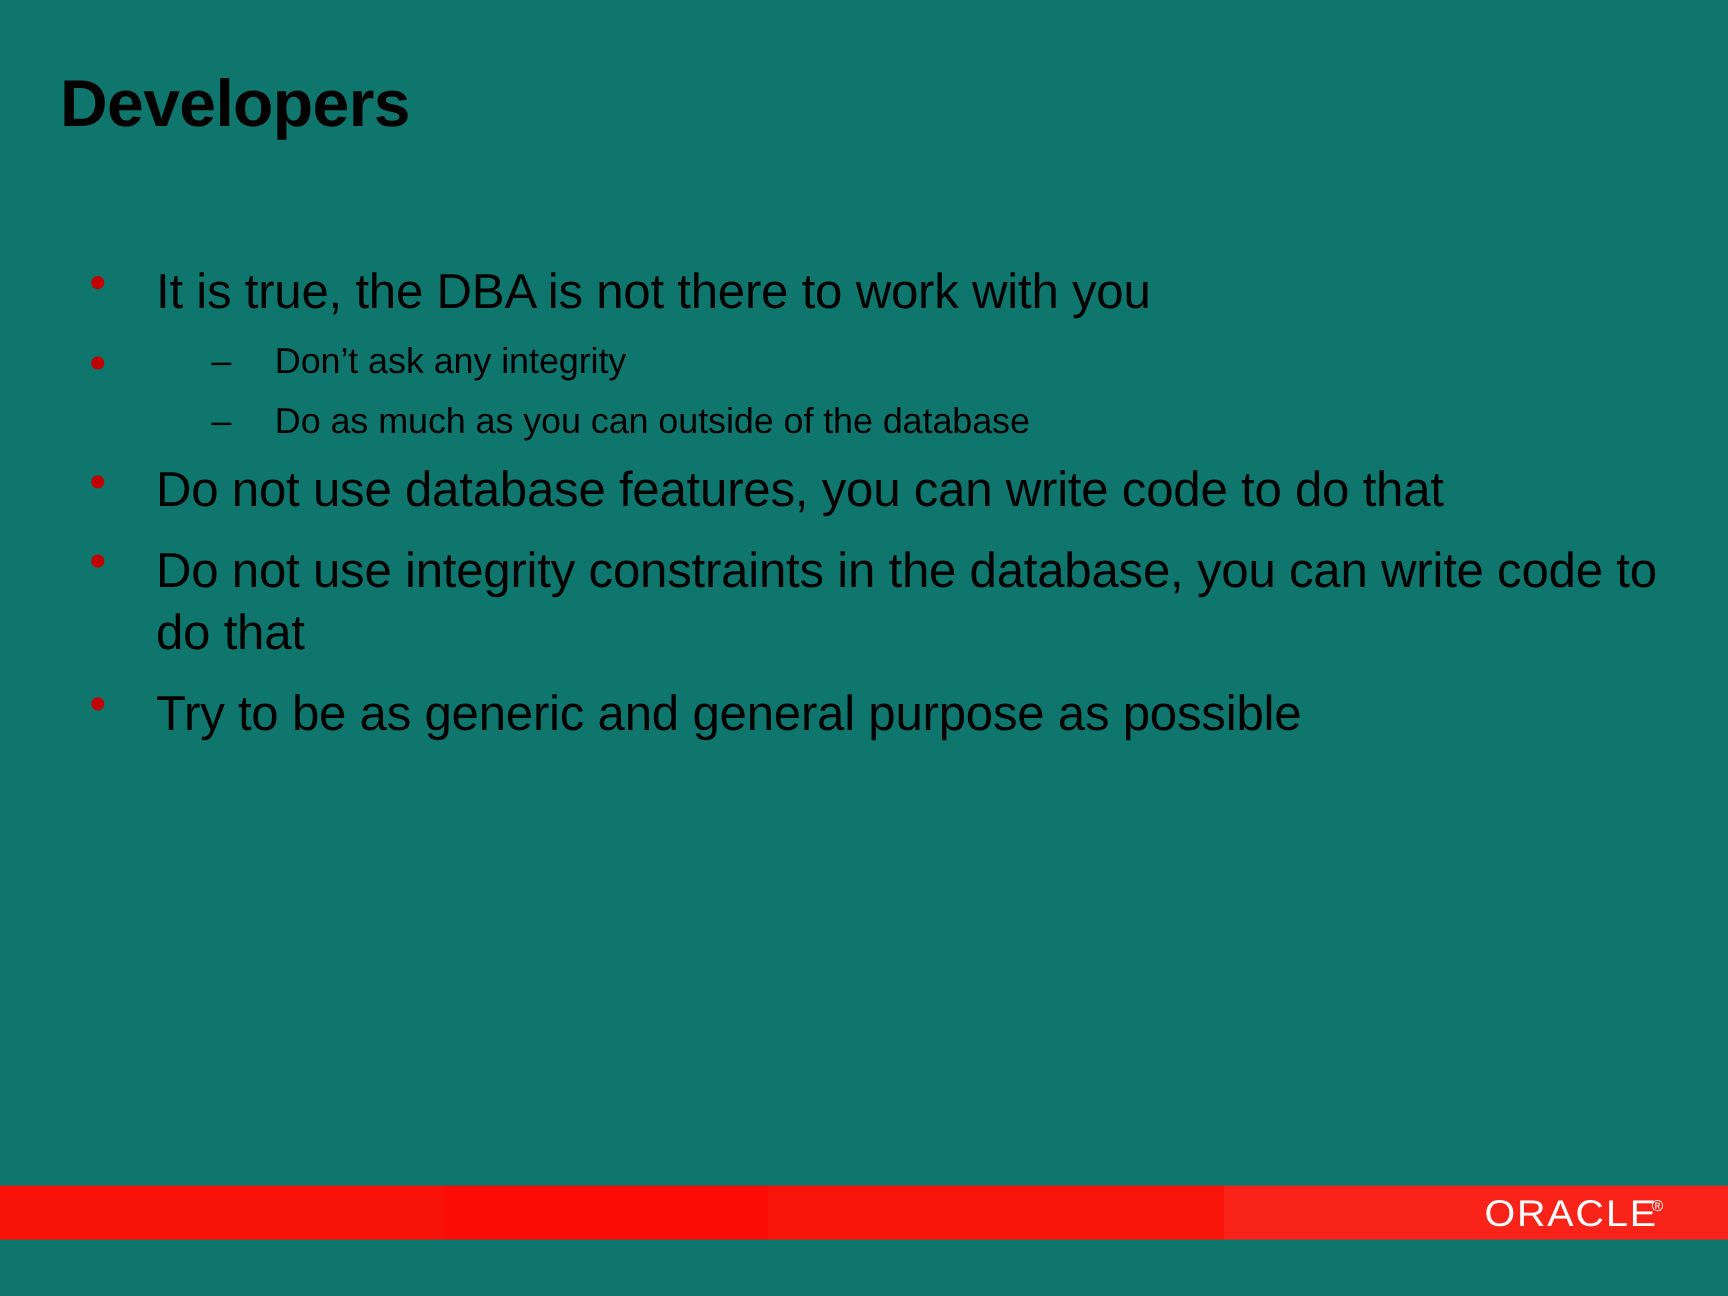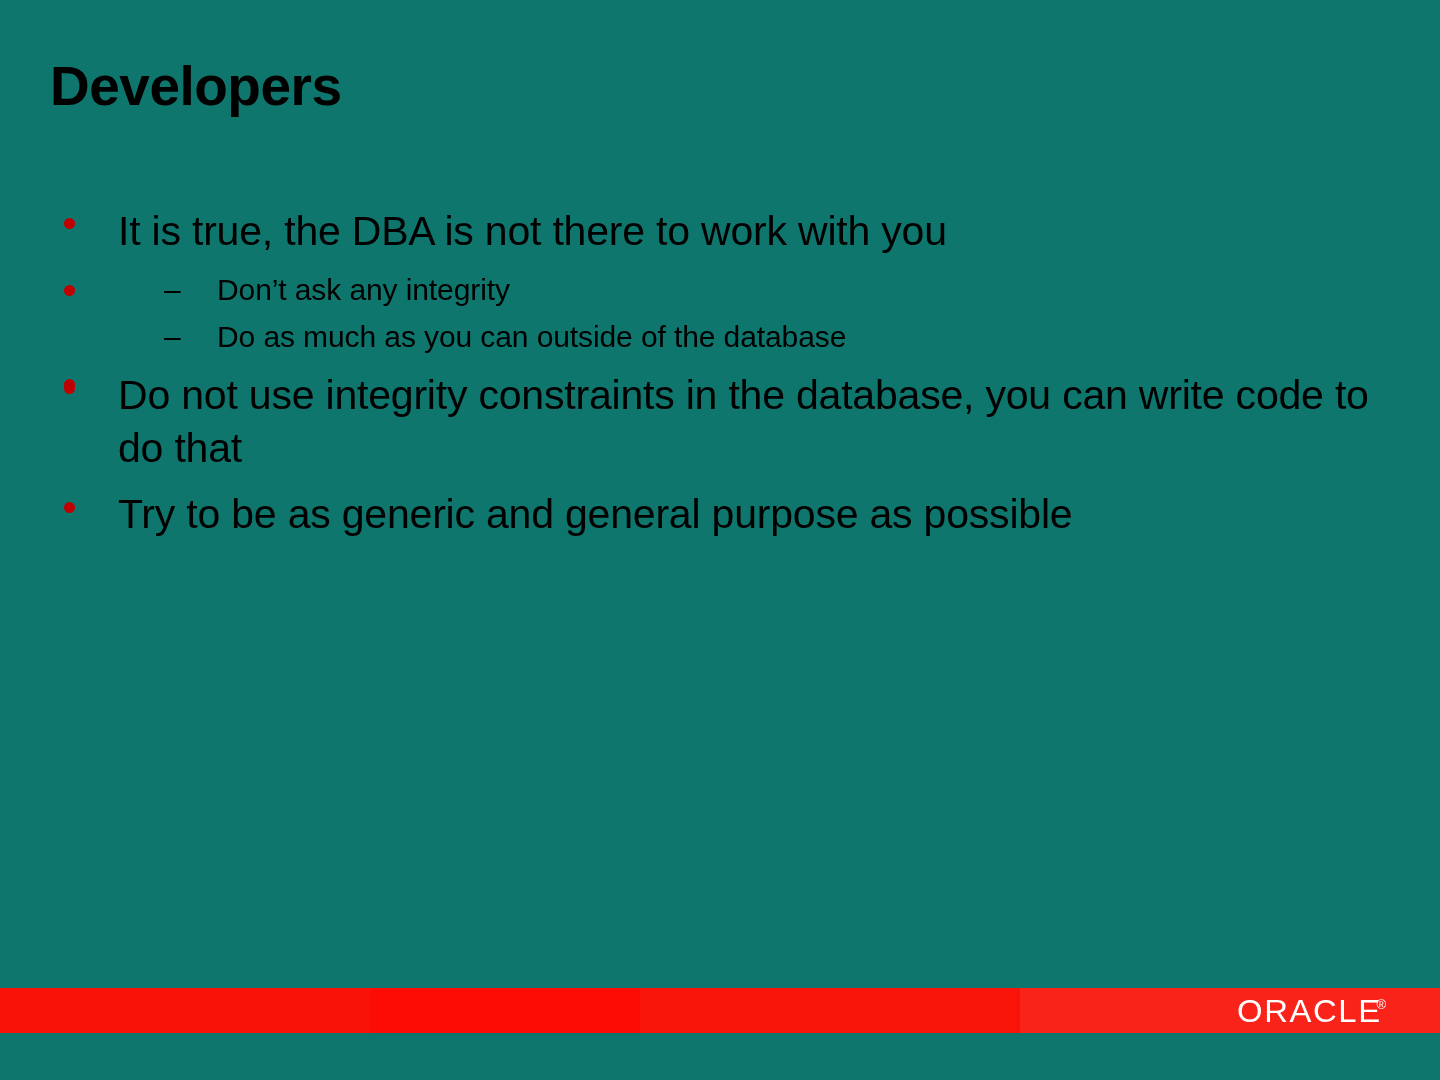--- a/index.html
+++ b/index.html
@@ -40,21 +40,21 @@
     position: absolute;
     left: 52px;
     top: 205px;
     width: 1360px;
   }
 
   .bullet-row {
     position: relative;
     display: block;
     padding-left: 66px;
-    margin: 0;
+    margin: 12px;
   }
 
   
   .lvl1 {
     font-size: 41px;
     line-height: 1.28;
     color: #000000;
     margin-bottom: 14px;
     letter-spacing: -0.2px;
   }
@@ -164,20 +164,21 @@
     </div>
 
     <div class="bullet-row lvl2 tight">
       <span class="marker">–</span>
       <span>Do as much as you can outside of the database</span>
     </div>
 
 
     <div class="bullet-row lvl1">
       <span class="marker"><span class="dot"></span></span>
+      <span>Do not use database features, you can write code to do that</span>
     </div>
 
     <div class="bullet-row lvl1">
       <span class="marker"><span class="dot"></span></span>
       <span>Do not use integrity constraints in the database, you can write code to do that</span>
     </div>
 
     <div class="bullet-row lvl1">
       <span class="marker"><span class="dot"></span></span>
       <span>Try to be as generic and general purpose as possible</span>

